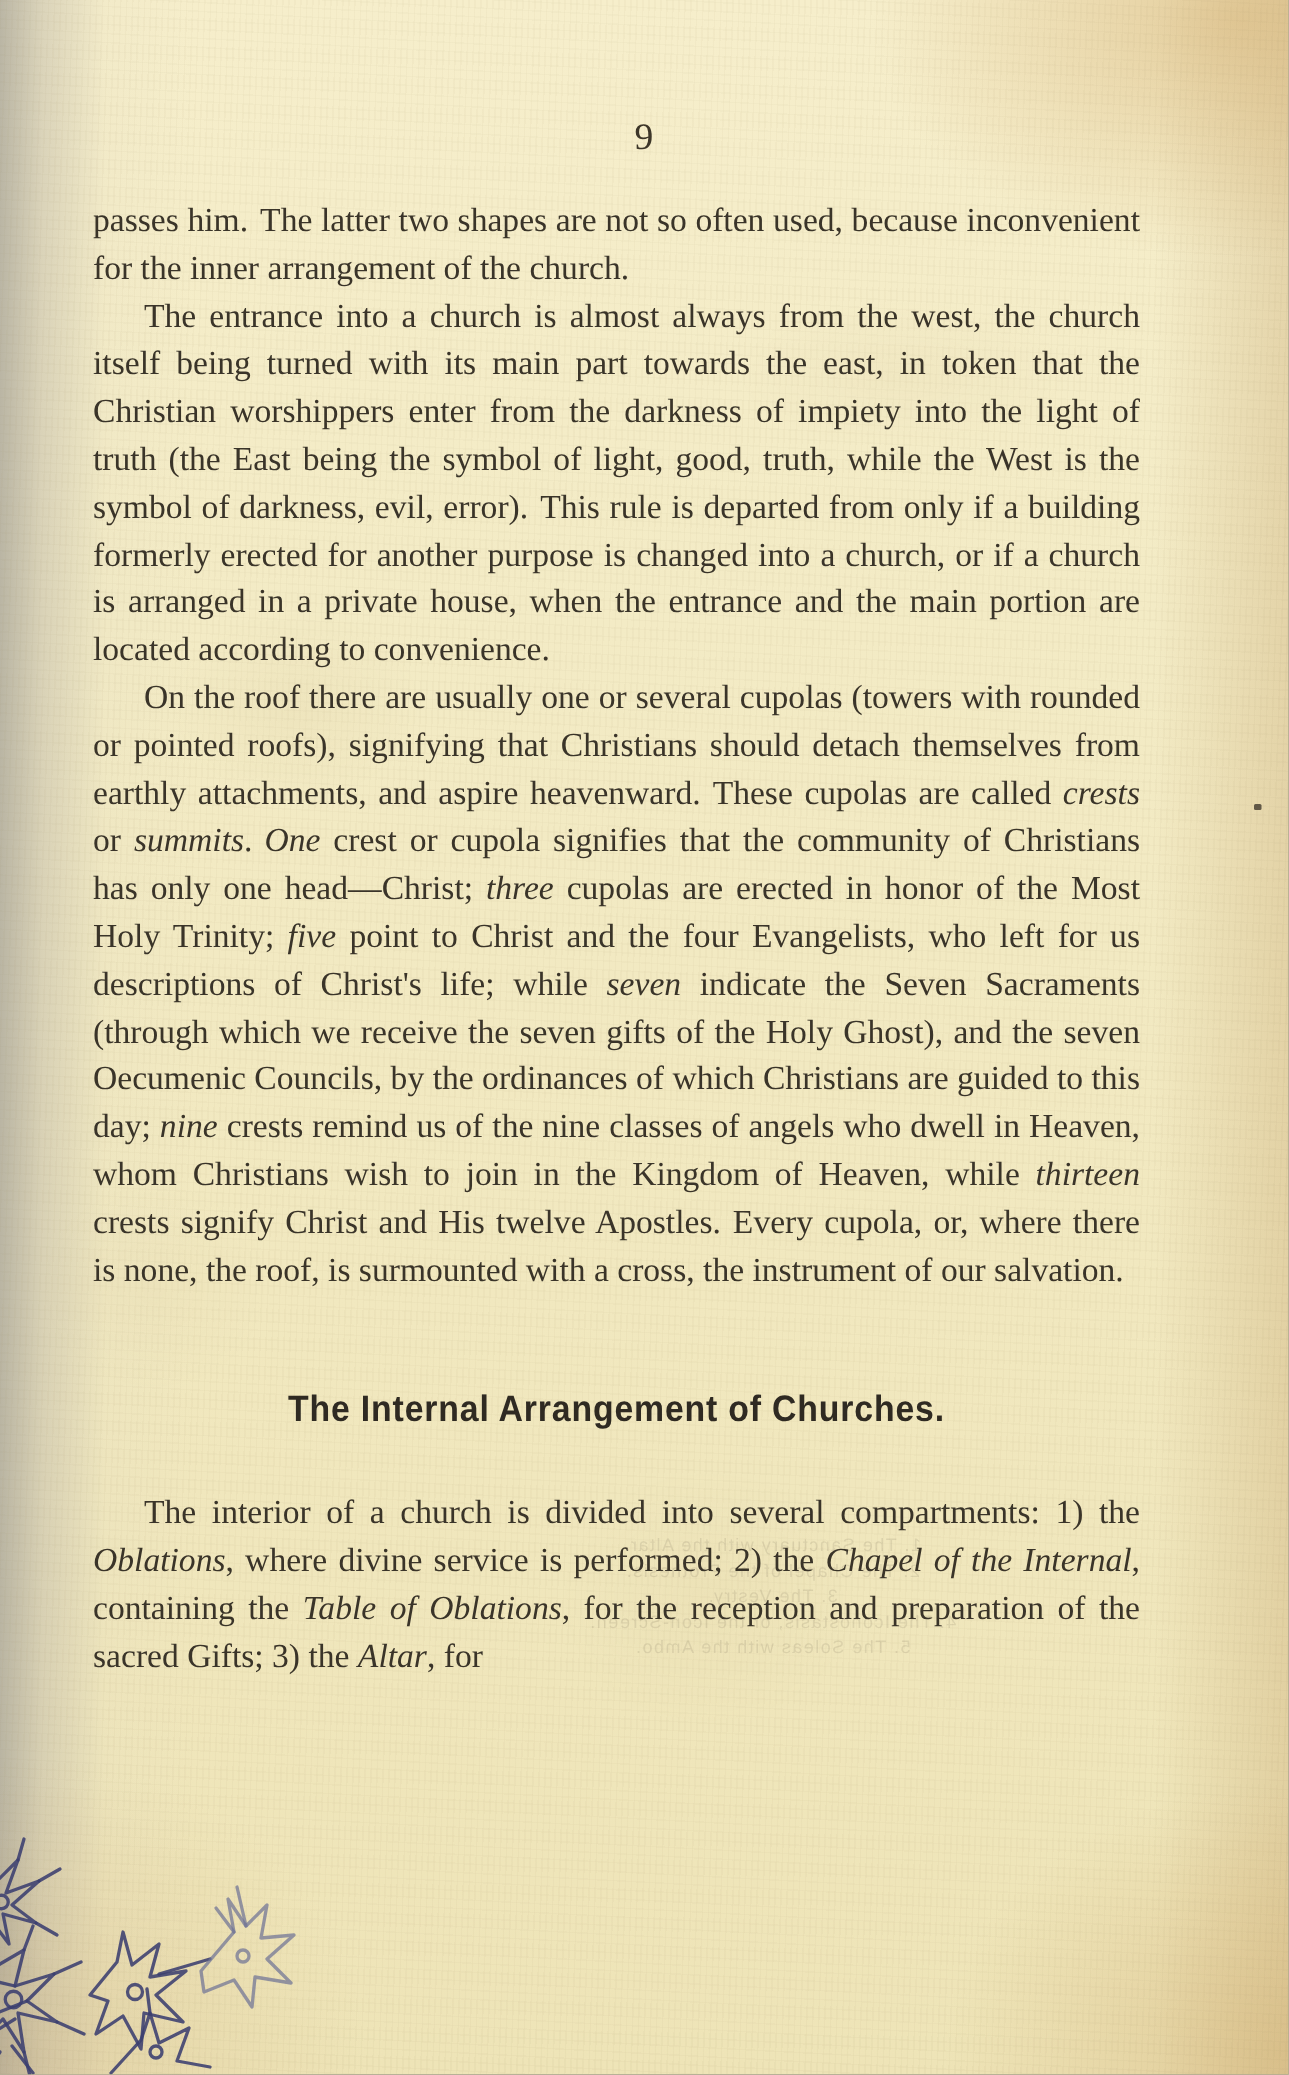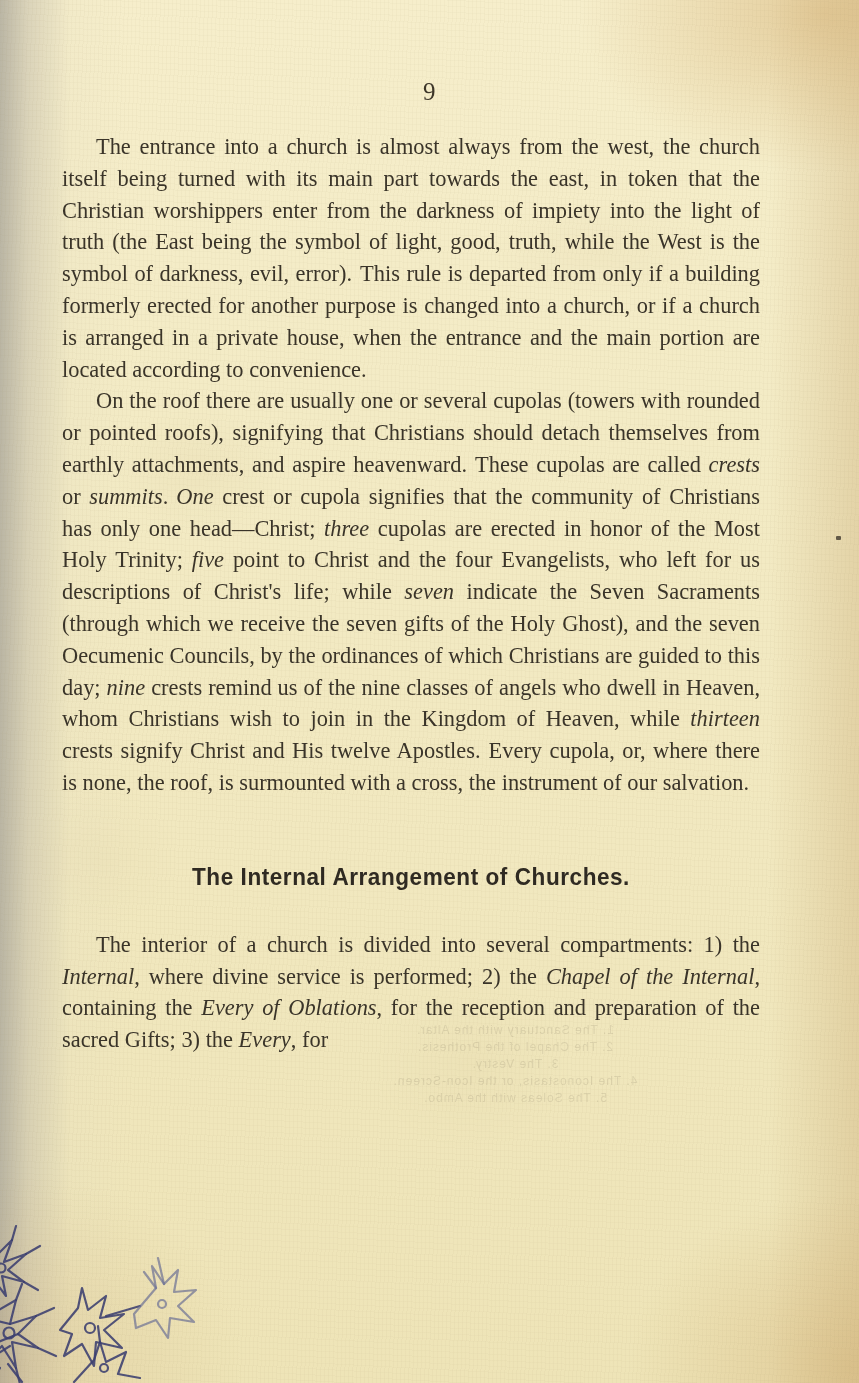--- a/index.html
+++ b/index.html
@@ -165,32 +165,33 @@
     <div>4. The Iconostasis, or the Icon-Screen.</div>
     <div>5. The Soleas with the Ambo.</div>
   </div>
 
   <div class="pagenum">9</div>
 
   <div class="speck"></div>
 
   <div class="textblock">
 
+    <p class="body">passes him.<span class="gap"></span>The latter two shapes are not so often used, because inconvenient for the inner arrangement of the church.</p>
 
     <p class="body indent">The entrance into a church is almost always from the west, the church itself being turned with its main part towards the east, in token that the Christian worshippers enter from the darkness of impiety into the light of truth (the East being the symbol of light, good, truth, while the West is the symbol of darkness, evil, error).<span class="gap"></span>This rule is departed from only if a building formerly erected for another purpose is changed into a church, or if a church is arranged in a private house, when the entrance and the main portion are located according to convenience.</p>
 
     <p class="body indent">On the roof there are usually one or several cupolas (towers with rounded or pointed roofs), signifying that Christians should detach themselves from earthly attachments, and aspire heavenward.<span class="gap"></span>These cupolas are called <i>crests</i> or <i>summits</i>.<span class="gap"></span><i>One</i> crest or cupola signifies that the community of Christians has only one head—Christ; <i>three</i> cupolas are erected in honor of the Most Holy Trinity; <i>five</i> point to Christ and the four Evangelists, who left for us descriptions of Christ's life; while <i>seven</i> indicate the Seven Sacraments (through which we receive the seven gifts of the Holy Ghost), and the seven Oecumenic Councils, by the ordinances of which Christians are guided to this day; <i>nine</i> crests remind us of the nine classes of angels who dwell in Heaven, whom Christians wish to join in the Kingdom of Heaven, while <i>thirteen</i> crests signify Christ and His twelve Apostles.<span class="gap"></span>Every cupola, or, where there is none, the roof, is surmounted with a cross, the instrument of our salvation.</p>
 
     <div class="spacer-before-heading"></div>
 
     <h2 class="heading">The Internal Arrangement of Churches.</h2>
 
     <div class="spacer-after-heading"></div>
 
-    <p class="body indent">The interior of a church is divided into several compartments: 1) the <i>Internal</i>, where divine service is performed; 2) the <i>Chapel of the Internal</i>, containing the <i>Every of Oblations</i>, for the reception and preparation of the sacred Gifts; 3) the <i>Every</i>, for</p>
+    <p class="body indent">The interior of a church is divided into several compartments: 1) the <i>Oblations</i>, where divine service is performed; 2) the <i>Chapel of the Internal</i>, containing the <i>Table of Oblations</i>, for the reception and preparation of the sacred Gifts; 3) the <i>Altar</i>, for</p>
 
   </div>
 
   <div class="doodles">
     <svg width="240" height="190" viewBox="0 0 240 190">
 
       <g>
         <path d="M14 60 L30 44 L22 66 L44 58 L26 74 L42 86 L20 80 L24 100 L12 84 L0 96"></path>
         <path d="M30 44 L34 30 M44 58 L58 50 M42 86 L56 94"></path>
         <circle cx="19" cy="72" r="4.5"></circle>

